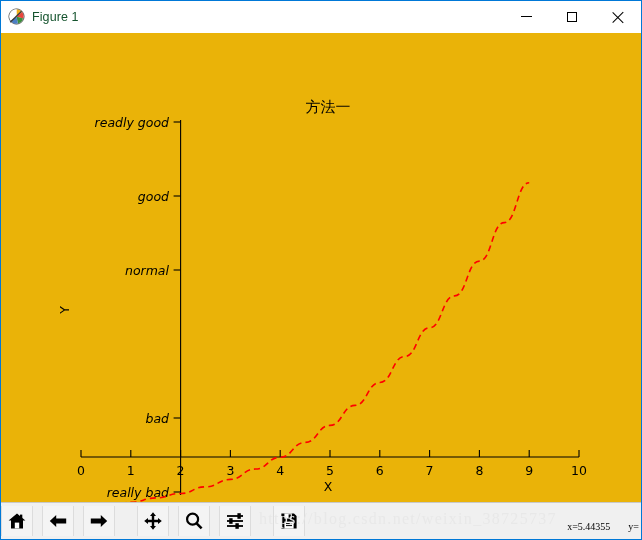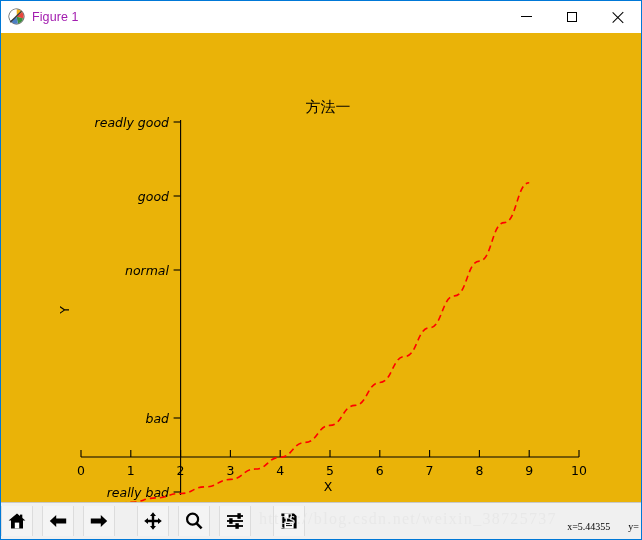--- a/index.html
+++ b/index.html
@@ -36,21 +36,21 @@
     border-bottom: 1px solid #ffffff;
   }
   #app-icon {
     width: 17px; height: 17px;
     margin-left: 7px; margin-right: 7px;
     position: relative;
     flex: 0 0 auto;
   }
   #title-text {
     font-size: 12.5px;
-    color: #a21caf;
+    color: #14532d;
     letter-spacing: 0.1px;
     font-family: "Liberation Sans", sans-serif;
   }
   #winbuttons {
     position: absolute;
     right: 0; top: 0;
     height: 31px;
     display: flex;
   }
   .winbtn {

